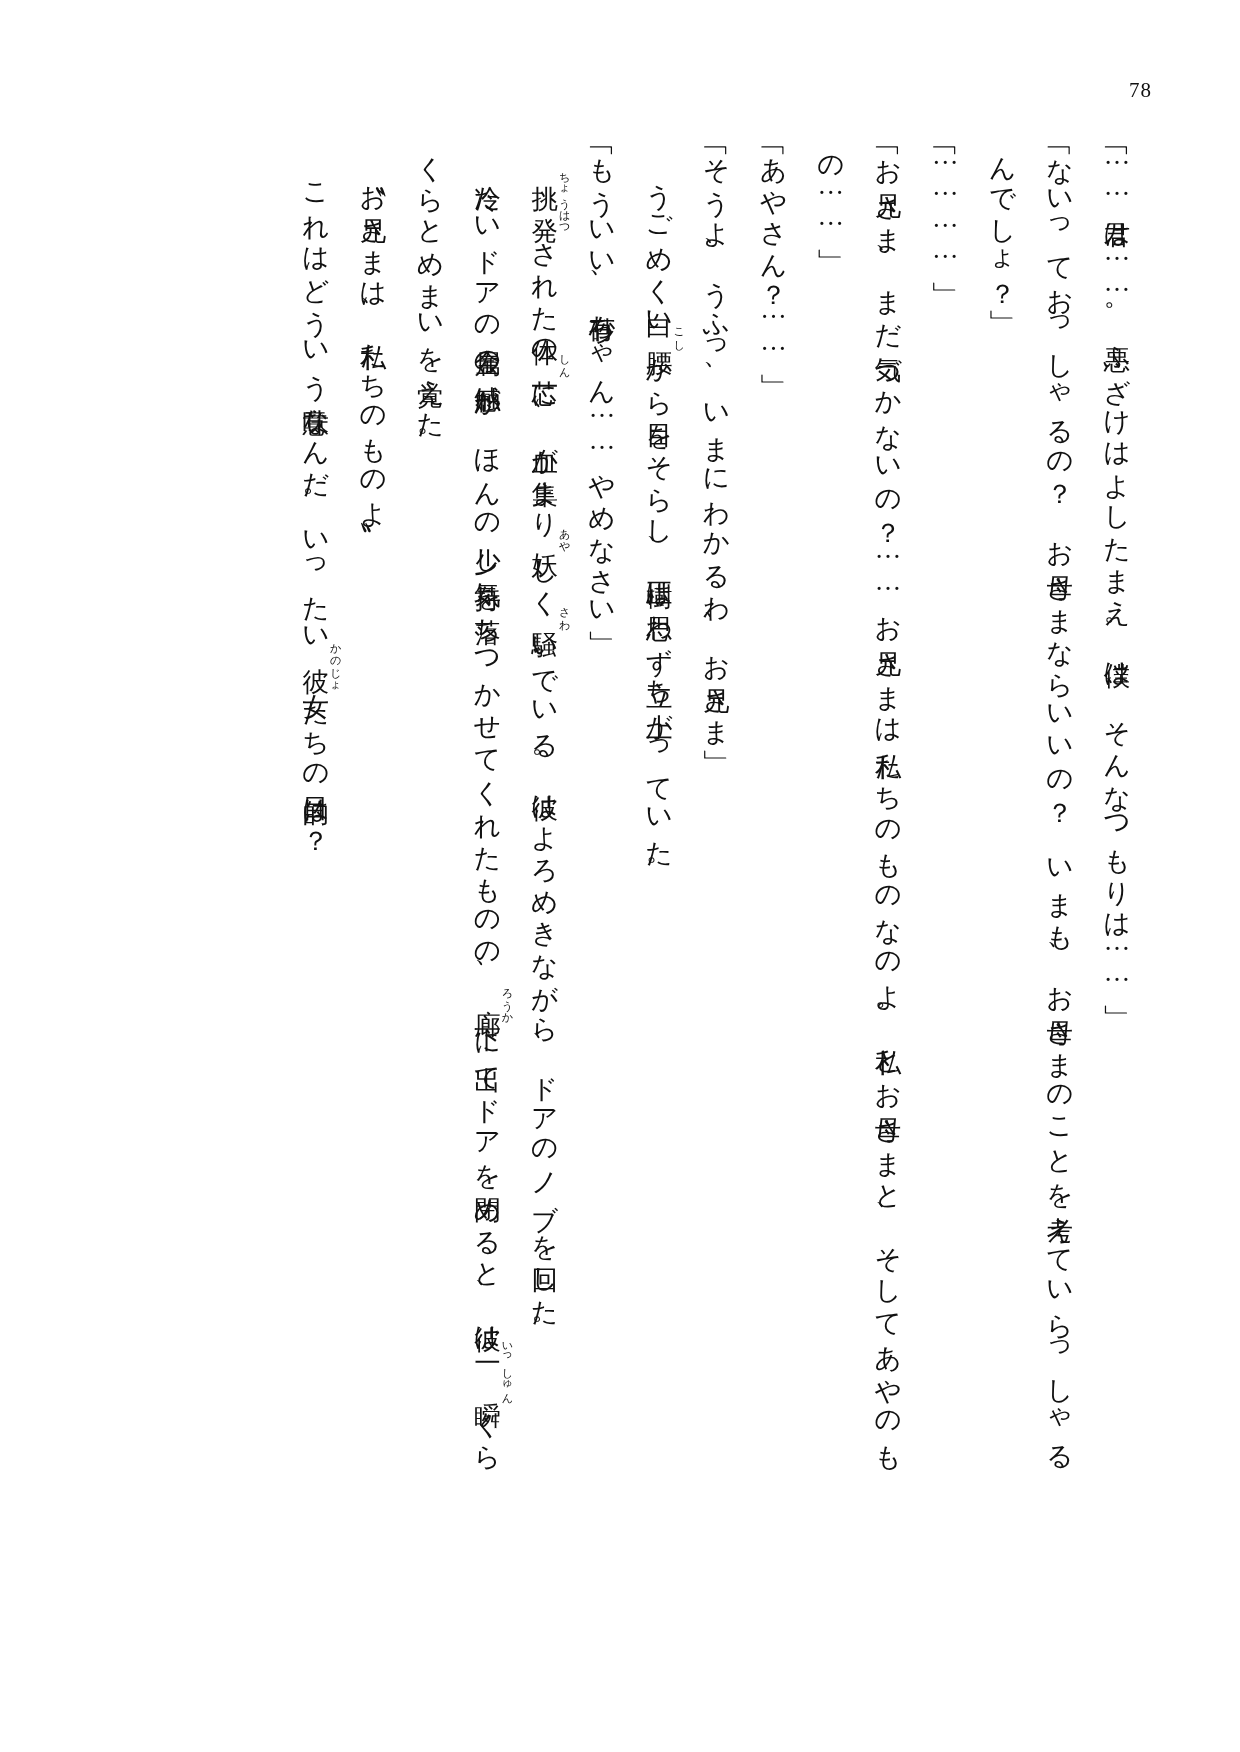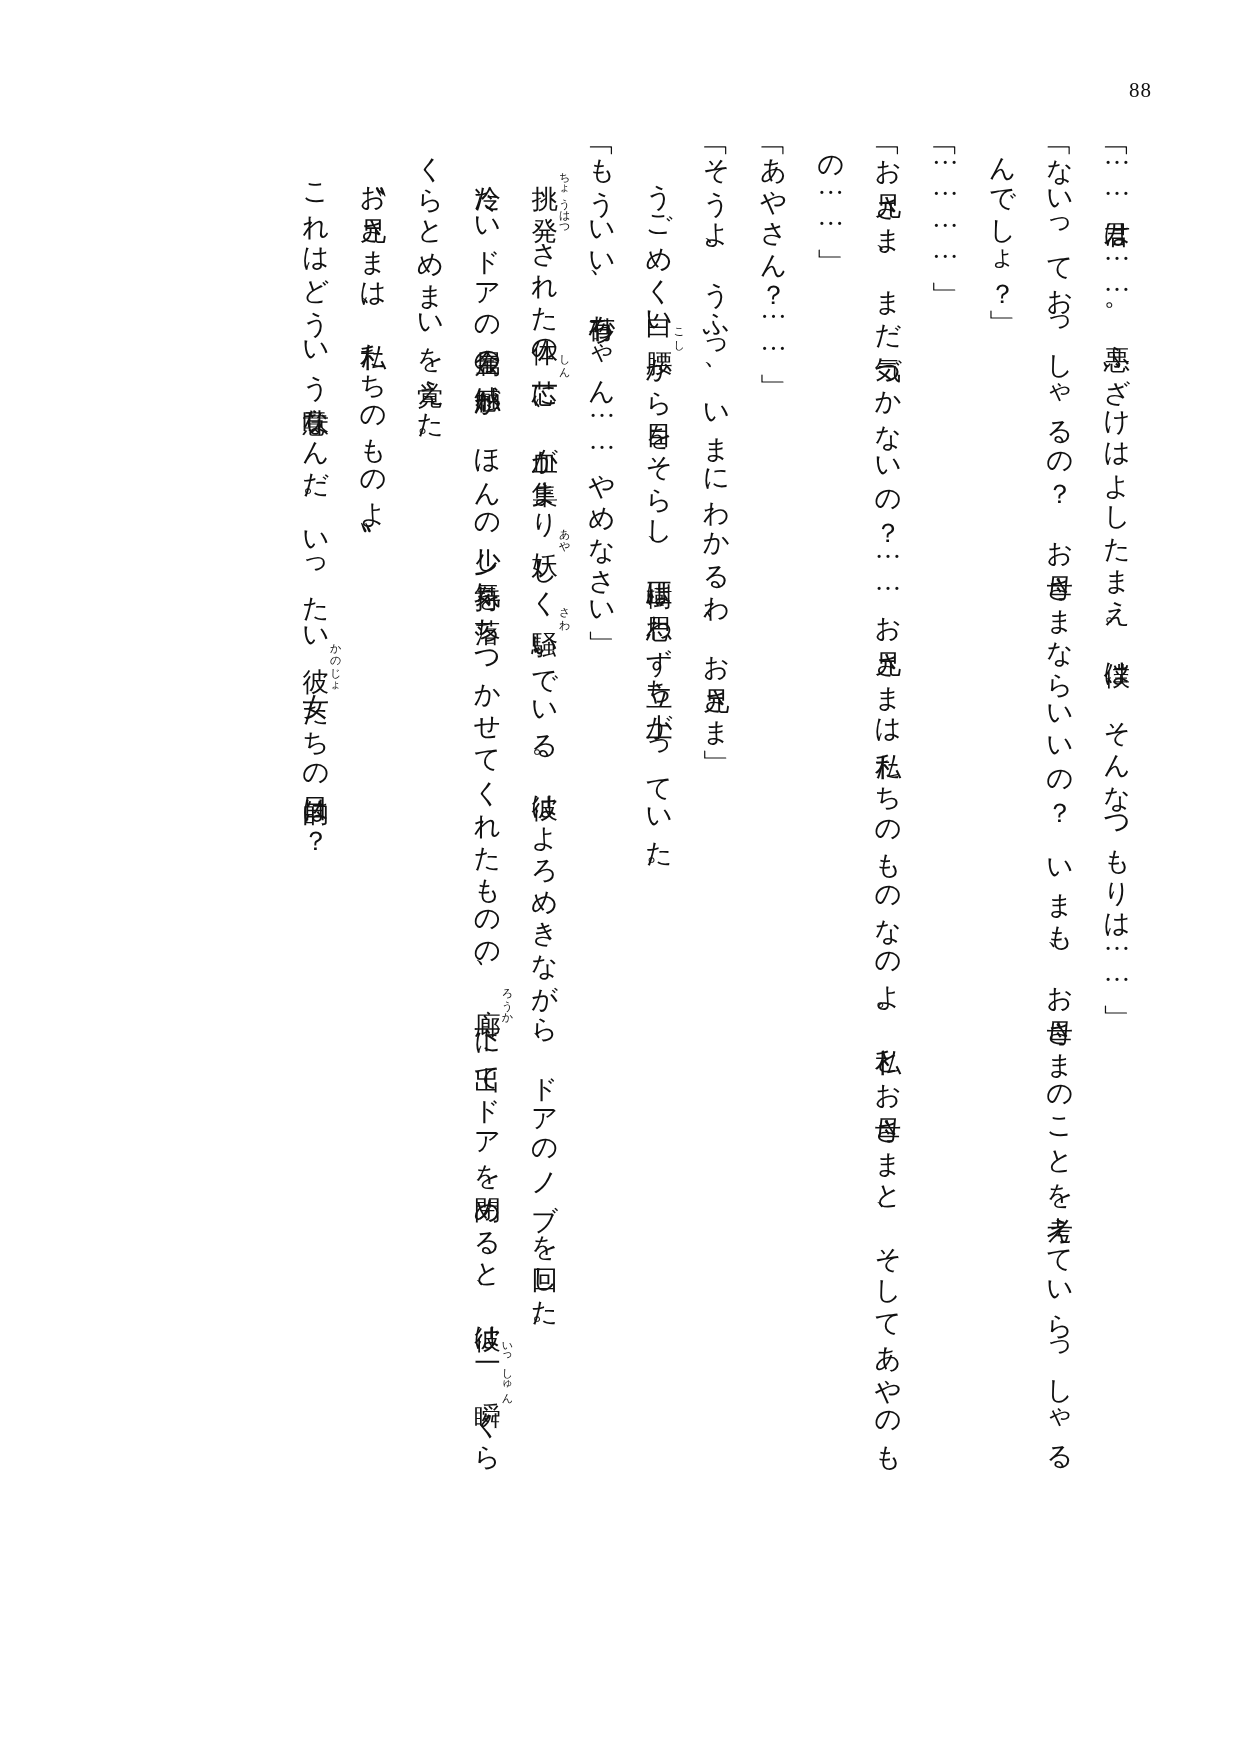--- a/index.html
+++ b/index.html
@@ -55,21 +55,21 @@
     font-size: 0.42em;
     letter-spacing: 0;
     line-height: 1;
   }
 </style>
 </head>
 <body>
 
 <div class="page">
 
-  <div class="page-number">88</div>
+  <div class="page-number">78</div>
 
   <div class="body-text">
 
     <p>「……君は……。悪ふざけはよしたまえ。僕は、そんなつもりは……」</p>
     <p>「ないっておっしゃるの？　お母さまならいいの？　いまも、お母さまのことを考えていらっしゃるんでしょ？」</p>
     <p>「…………」</p>
     <p>「お兄さま、まだ気づかないの？……お兄さまは私たちのものなのよ。私とお母さまと、そしてあやのもの……」</p>
     <p>「あやさん？……」</p>
     <p>「そうよ、うふっ、いまにわかるわ、お兄さま」</p>
     <p class="indent">うごめく白い<ruby>腰<rt>こし</rt></ruby>から目をそらし、正樹は思わず立ち上がっていた。</p>

